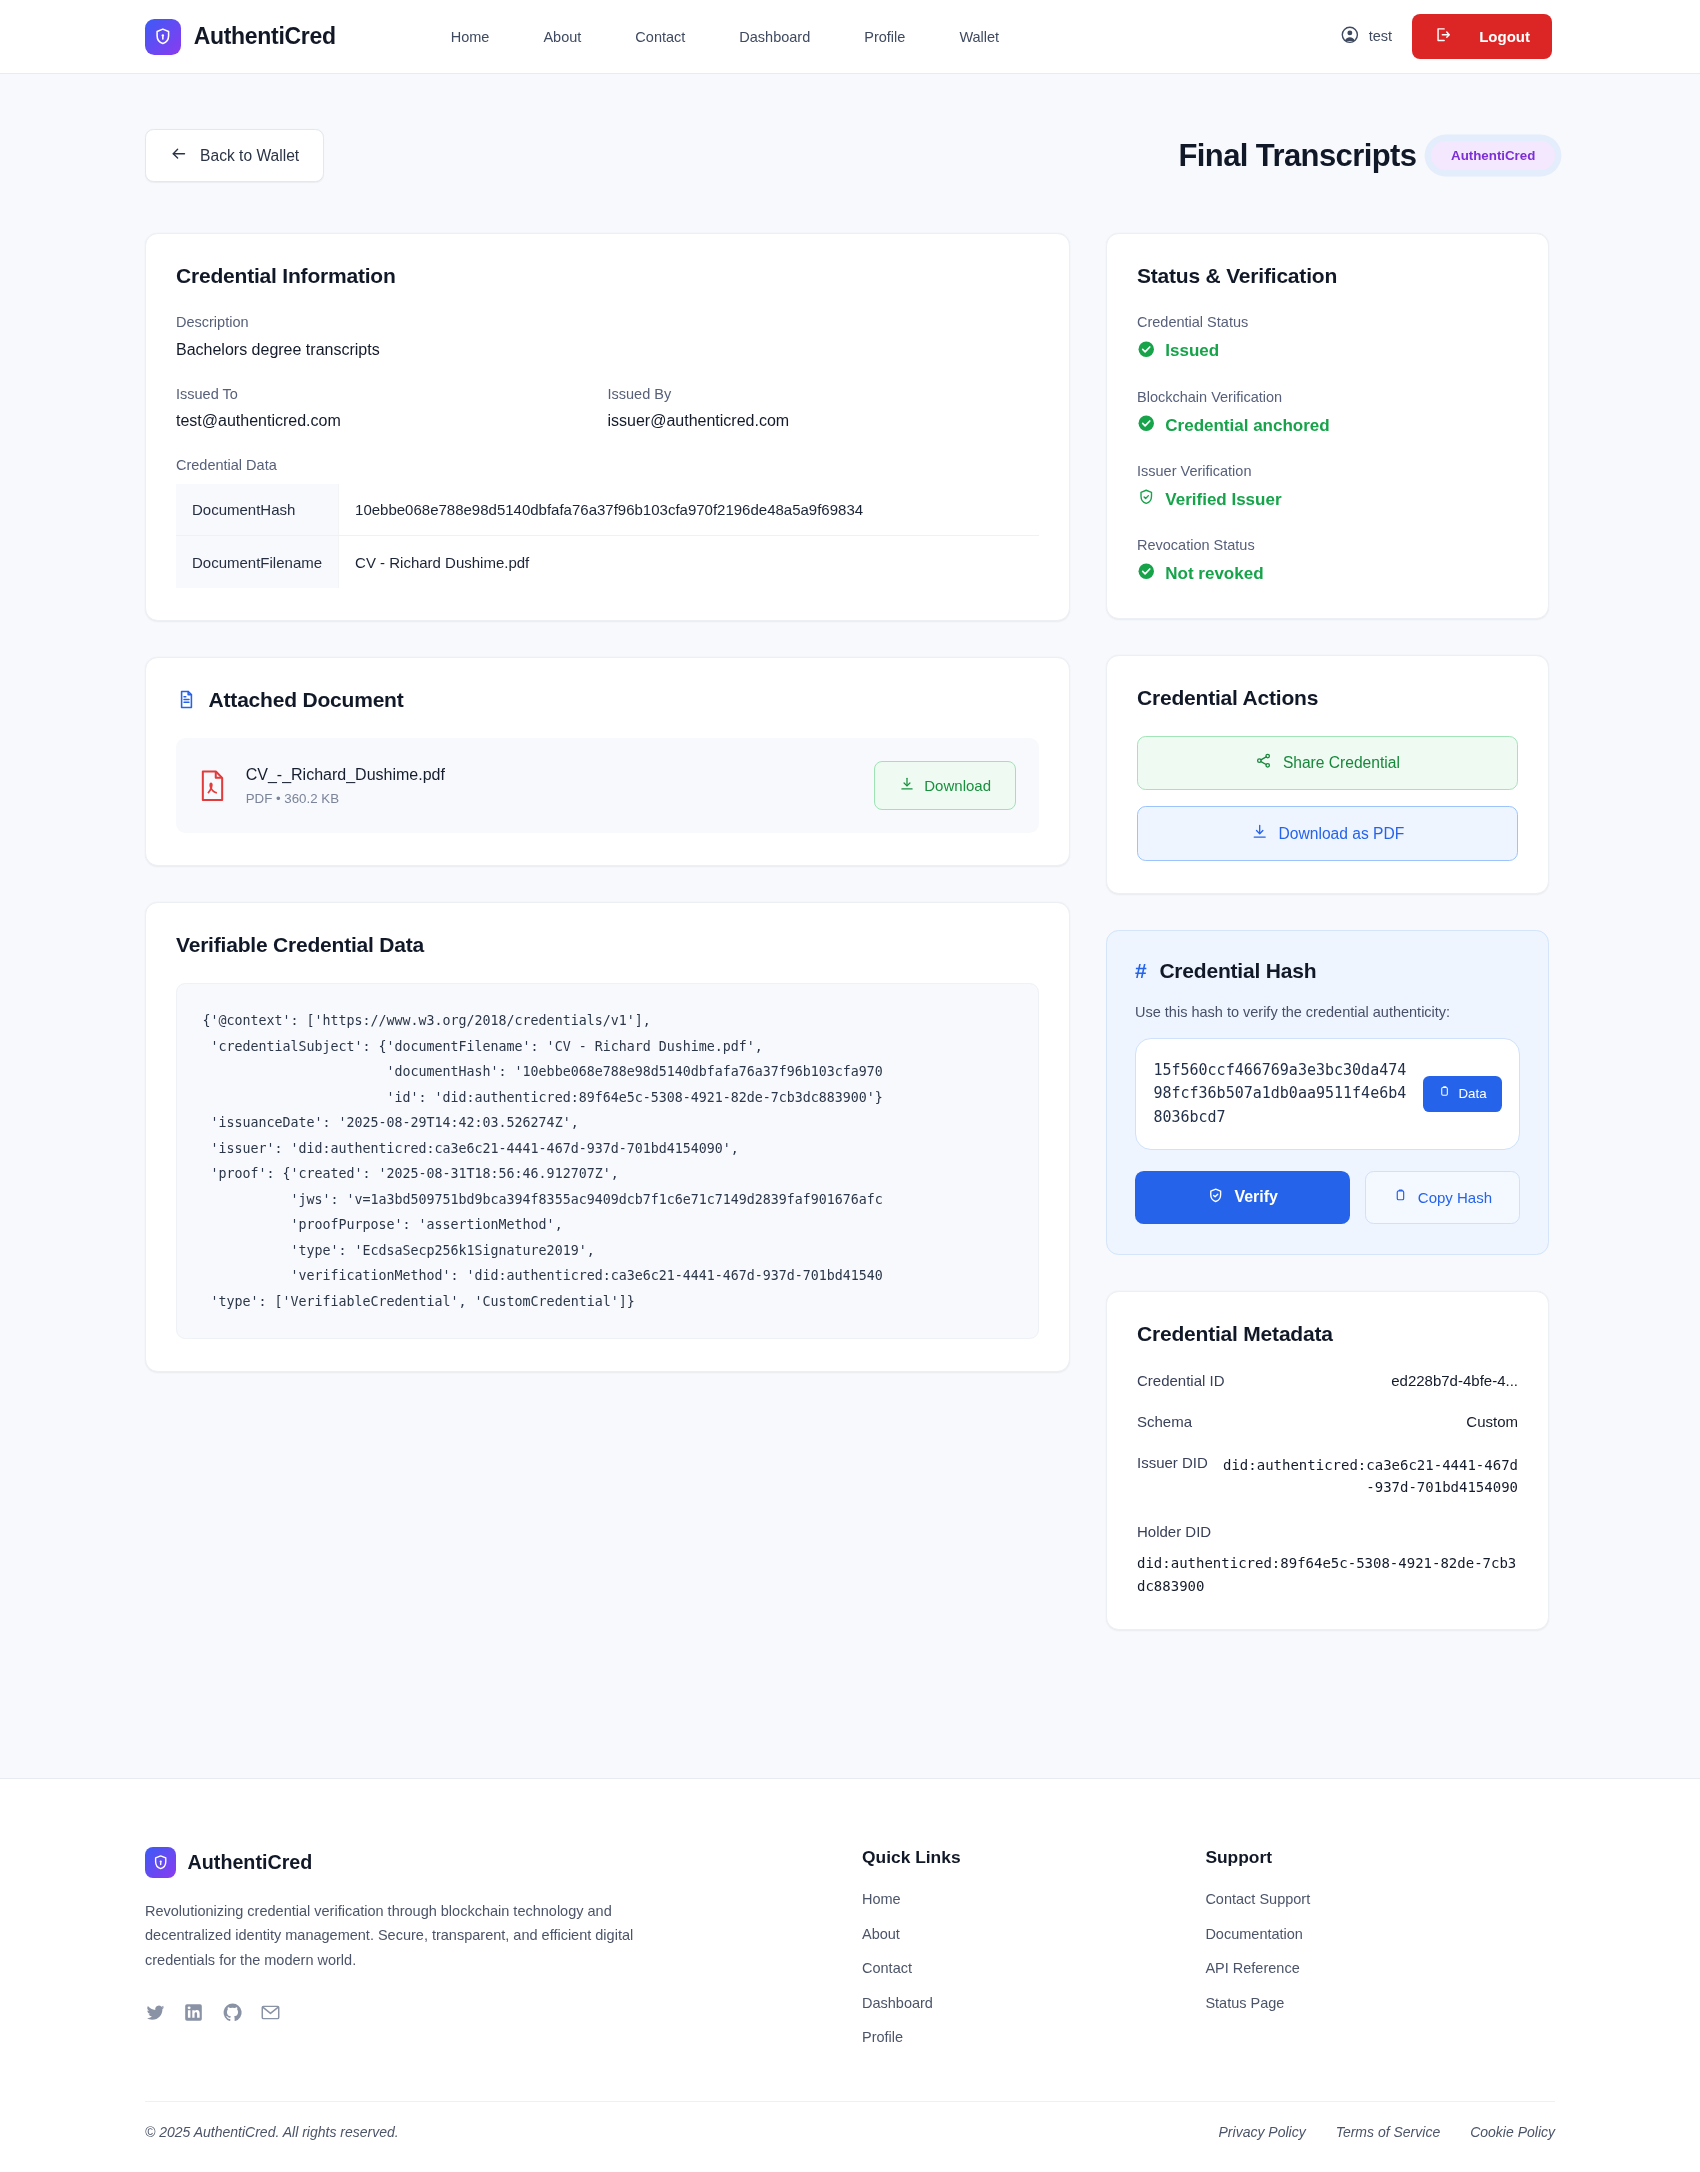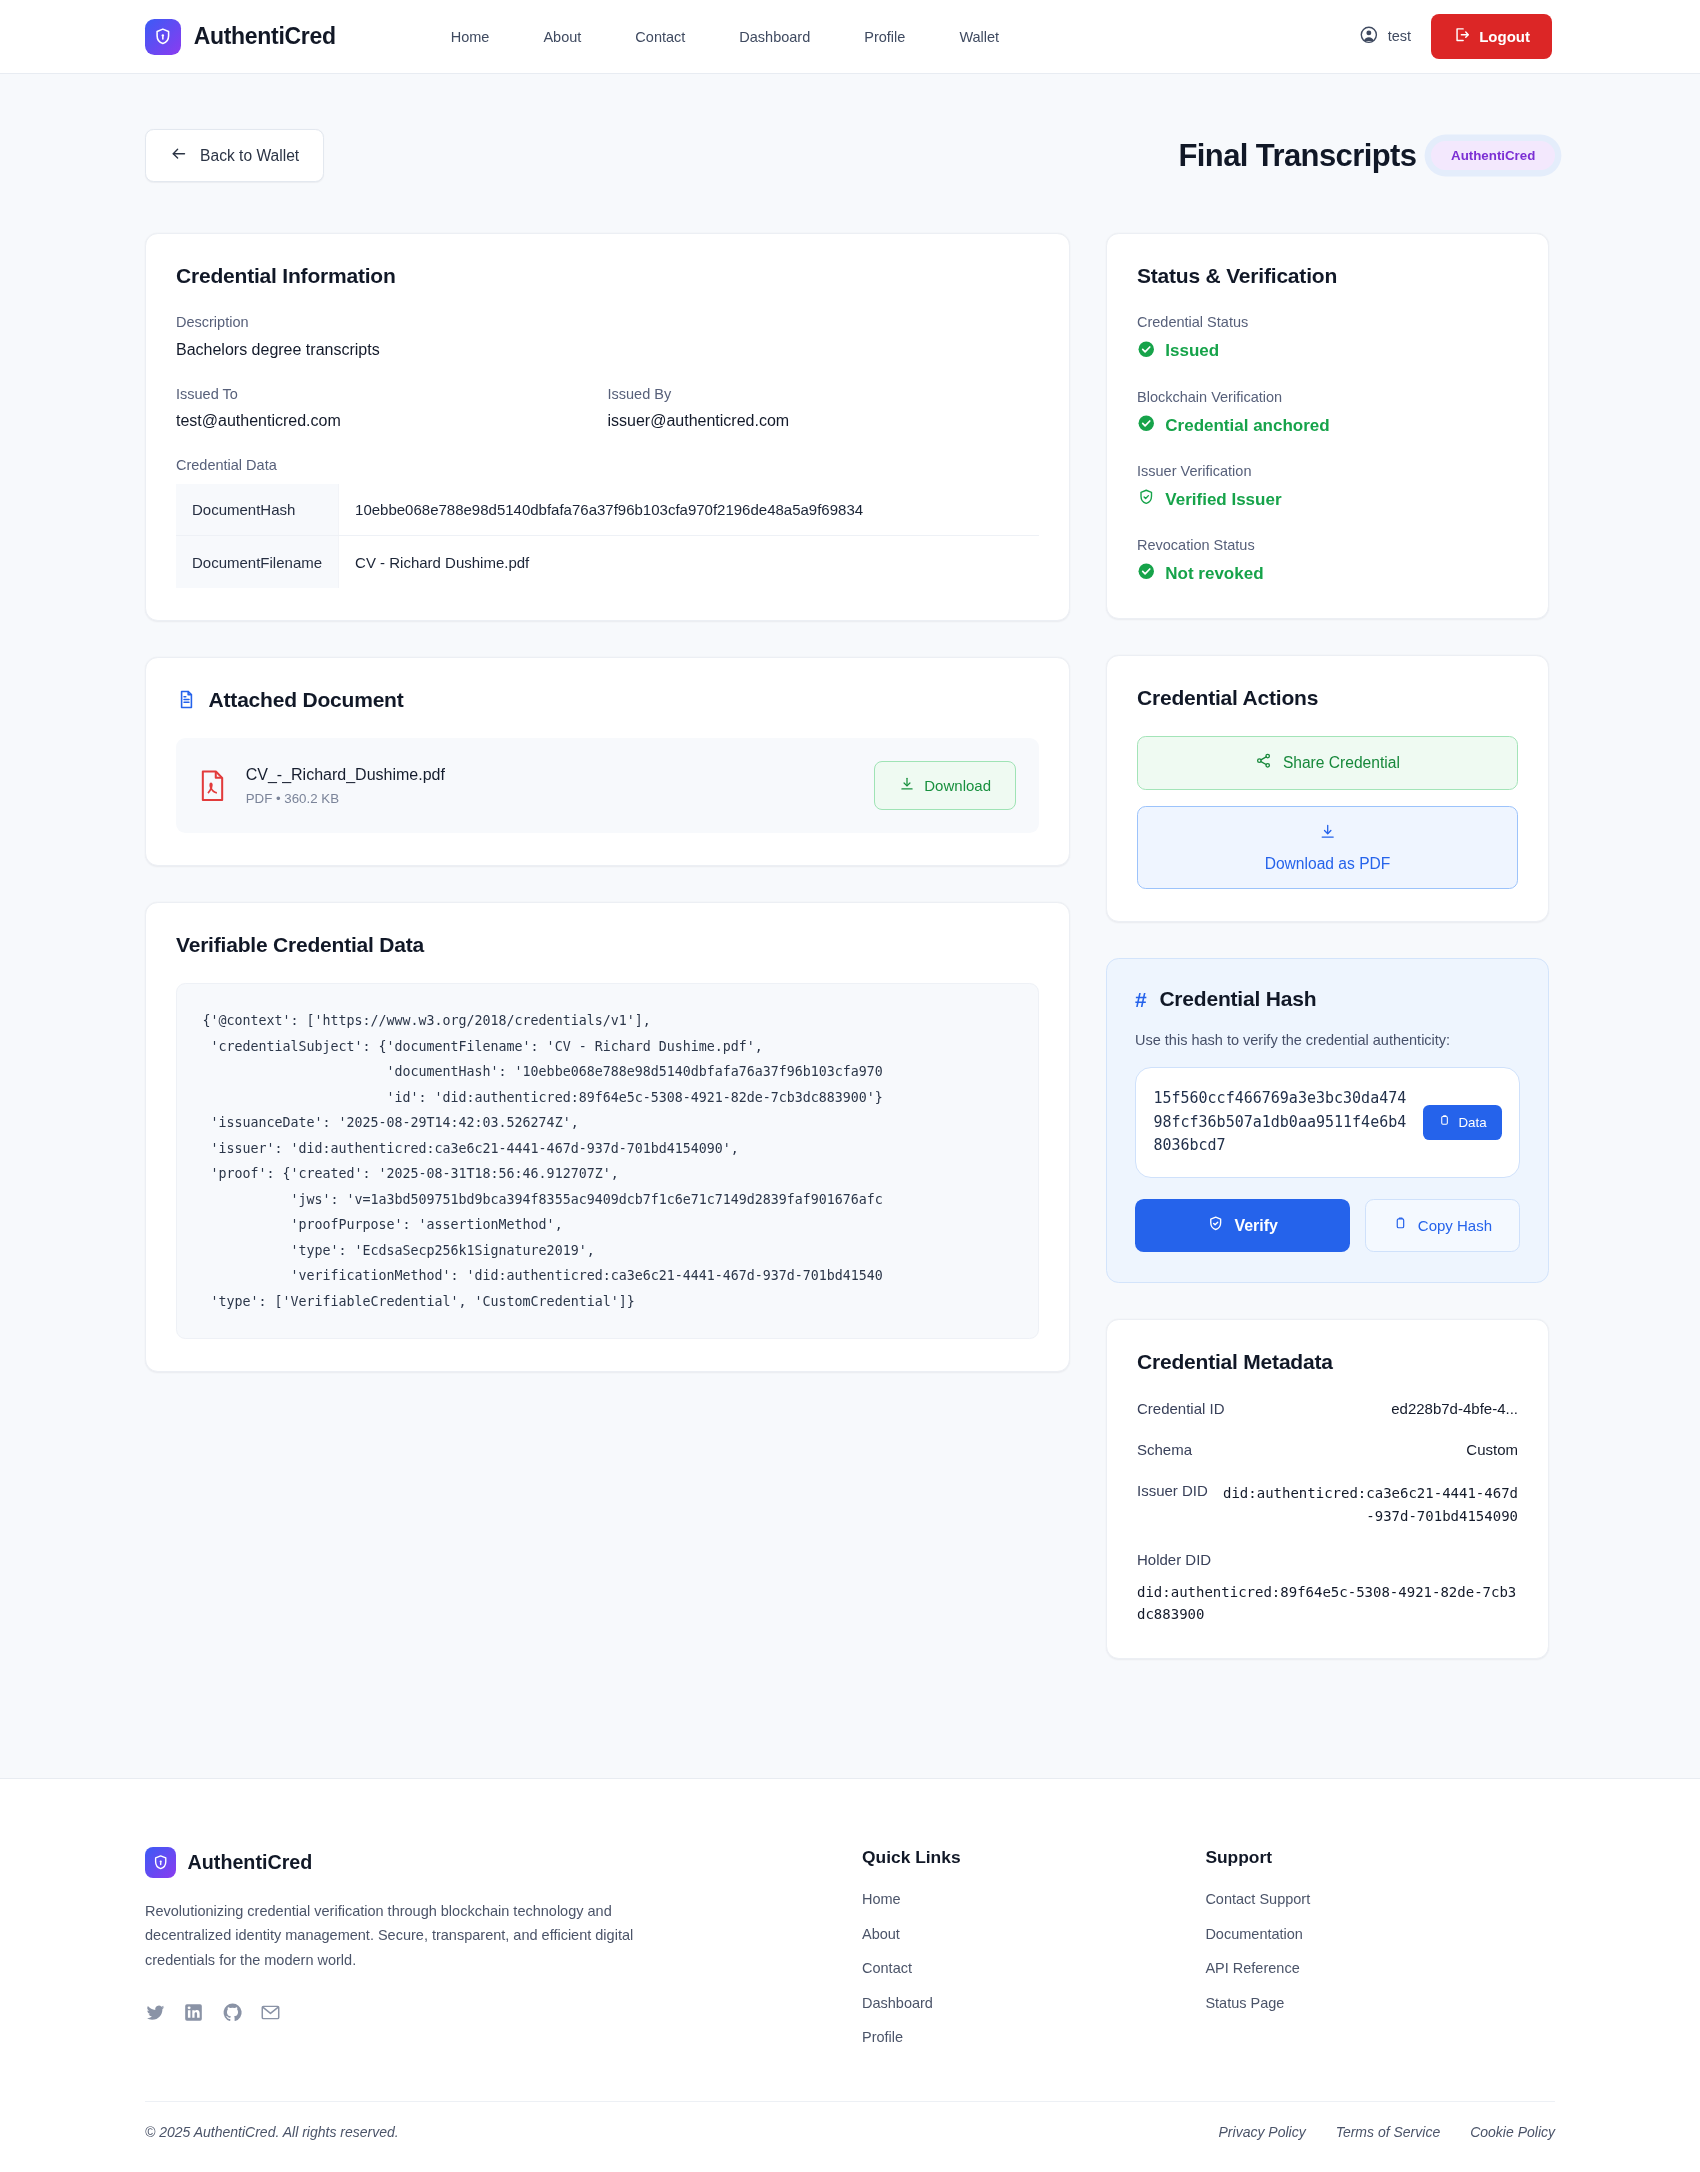--- a/index.html
+++ b/index.html
@@ -26,21 +26,21 @@
   .logo-box svg{width:19.7px;height:19.7px;}
   .brand-name{font-size:23px;font-weight:700;letter-spacing:-0.3px;color:#121826;}
   .nav-links{display:flex;align-items:center;gap:0;margin-left:88px;}
   .nav-links a{
     color:#3f4a60;font-size:14.5px;text-decoration:none;padding:0 27px;white-space:nowrap;
   }
   .nav-right{margin-left:auto;display:flex;align-items:center;gap:19.7px;}
   .user-chip{display:flex;align-items:center;gap:9.3px;color:#3f4a60;font-size:14.5px;}
   .user-chip svg{width:19.7px;height:19.7px;}
   .logout-btn{
-    display:flex;align-items:center;gap:9px;background:#dc2626;color:#fff;
+    display:flex;align-items:center;gap:28px;background:#dc2626;color:#fff;
     border:none;border-radius:8px;padding:12.7px 22px;font-size:15px;font-weight:700;
     font-family:inherit;cursor:pointer;
   }
   .logout-btn svg{width:17.4px;height:17.4px;}
 
   
   .main{flex:1 0 auto;padding:55px 145px 81px 145px;}
   .top-row{display:flex;align-items:center;justify-content:space-between;margin-bottom:51px;}
   .back-btn{
     display:inline-flex;align-items:center;gap:12.7px;background:#fff;border:0.6px solid #e3e8ef;
@@ -114,21 +114,21 @@
   .status-value svg{width:18.5px;height:18.5px;flex:0 0 auto;}
 
   .action-btn{
     width:100%;display:flex;align-items:center;justify-content:center;gap:10.4px;
     border-radius:8.7px;padding:15.6px 0;font-size:15.6px;font-family:inherit;cursor:pointer;
     margin-bottom:16px;
   }
   .action-btn:last-child{margin-bottom:0;}
   .action-btn svg{width:17.4px;height:17.4px;}
   .btn-share{background:#effaf2;color:#17883b;border:0.6px solid #a3e4b8;}
-  .btn-pdf{background:#eff5ff;color:#2563eb;border:0.6px solid #9cc3fb;flex-direction:column;}
+  .btn-pdf{background:#eff5ff;color:#2563eb;border:0.6px solid #9cc3fb;}
 
   .hash-card{
     background:#eef5fe;border:0.6px solid #d3e4fb;border-radius:12.7px;
     padding:28px 28px 30px 28px;margin-bottom:36px;
   }
   .hash-head{display:flex;align-items:center;gap:12.7px;margin-bottom:21px;}
   .hash-hash{color:#2563eb;font-size:21px;font-weight:700;line-height:1;}
   .hash-title{font-size:21px;font-weight:700;color:#111827;letter-spacing:-0.2px;}
   .hash-desc{font-size:14.5px;color:#475069;margin-bottom:18.5px;}
   .hash-value-box{

